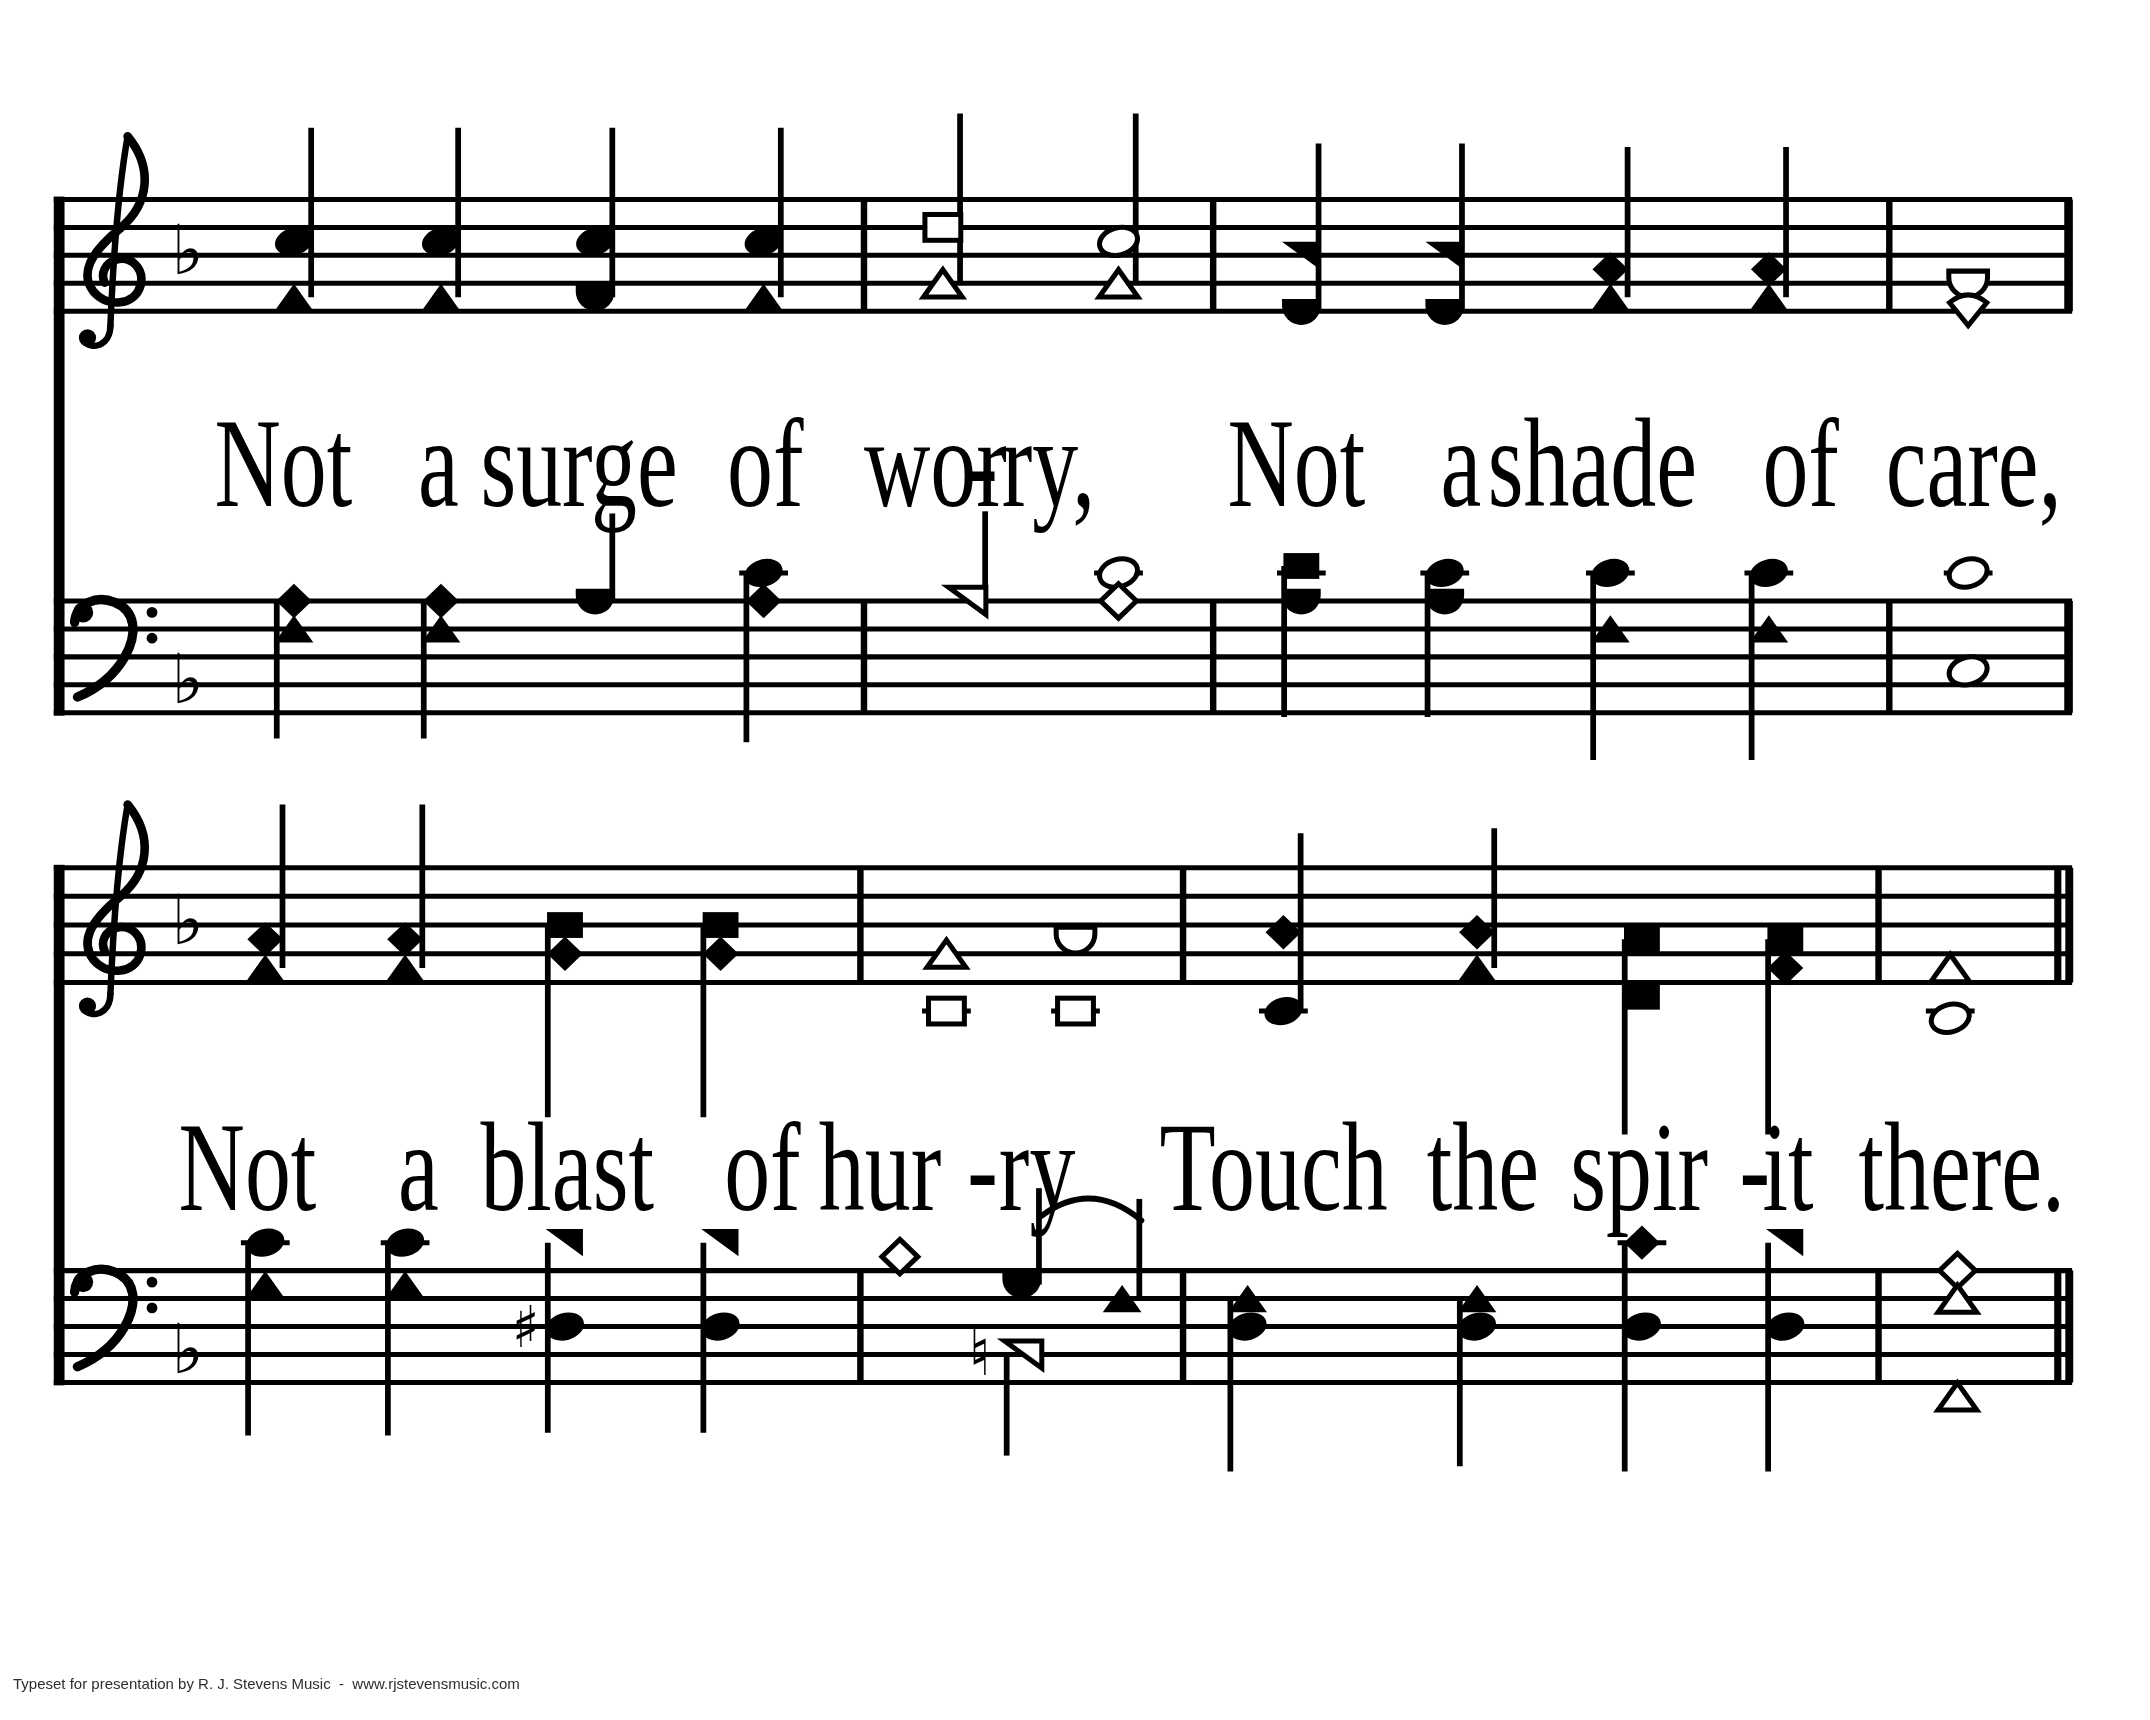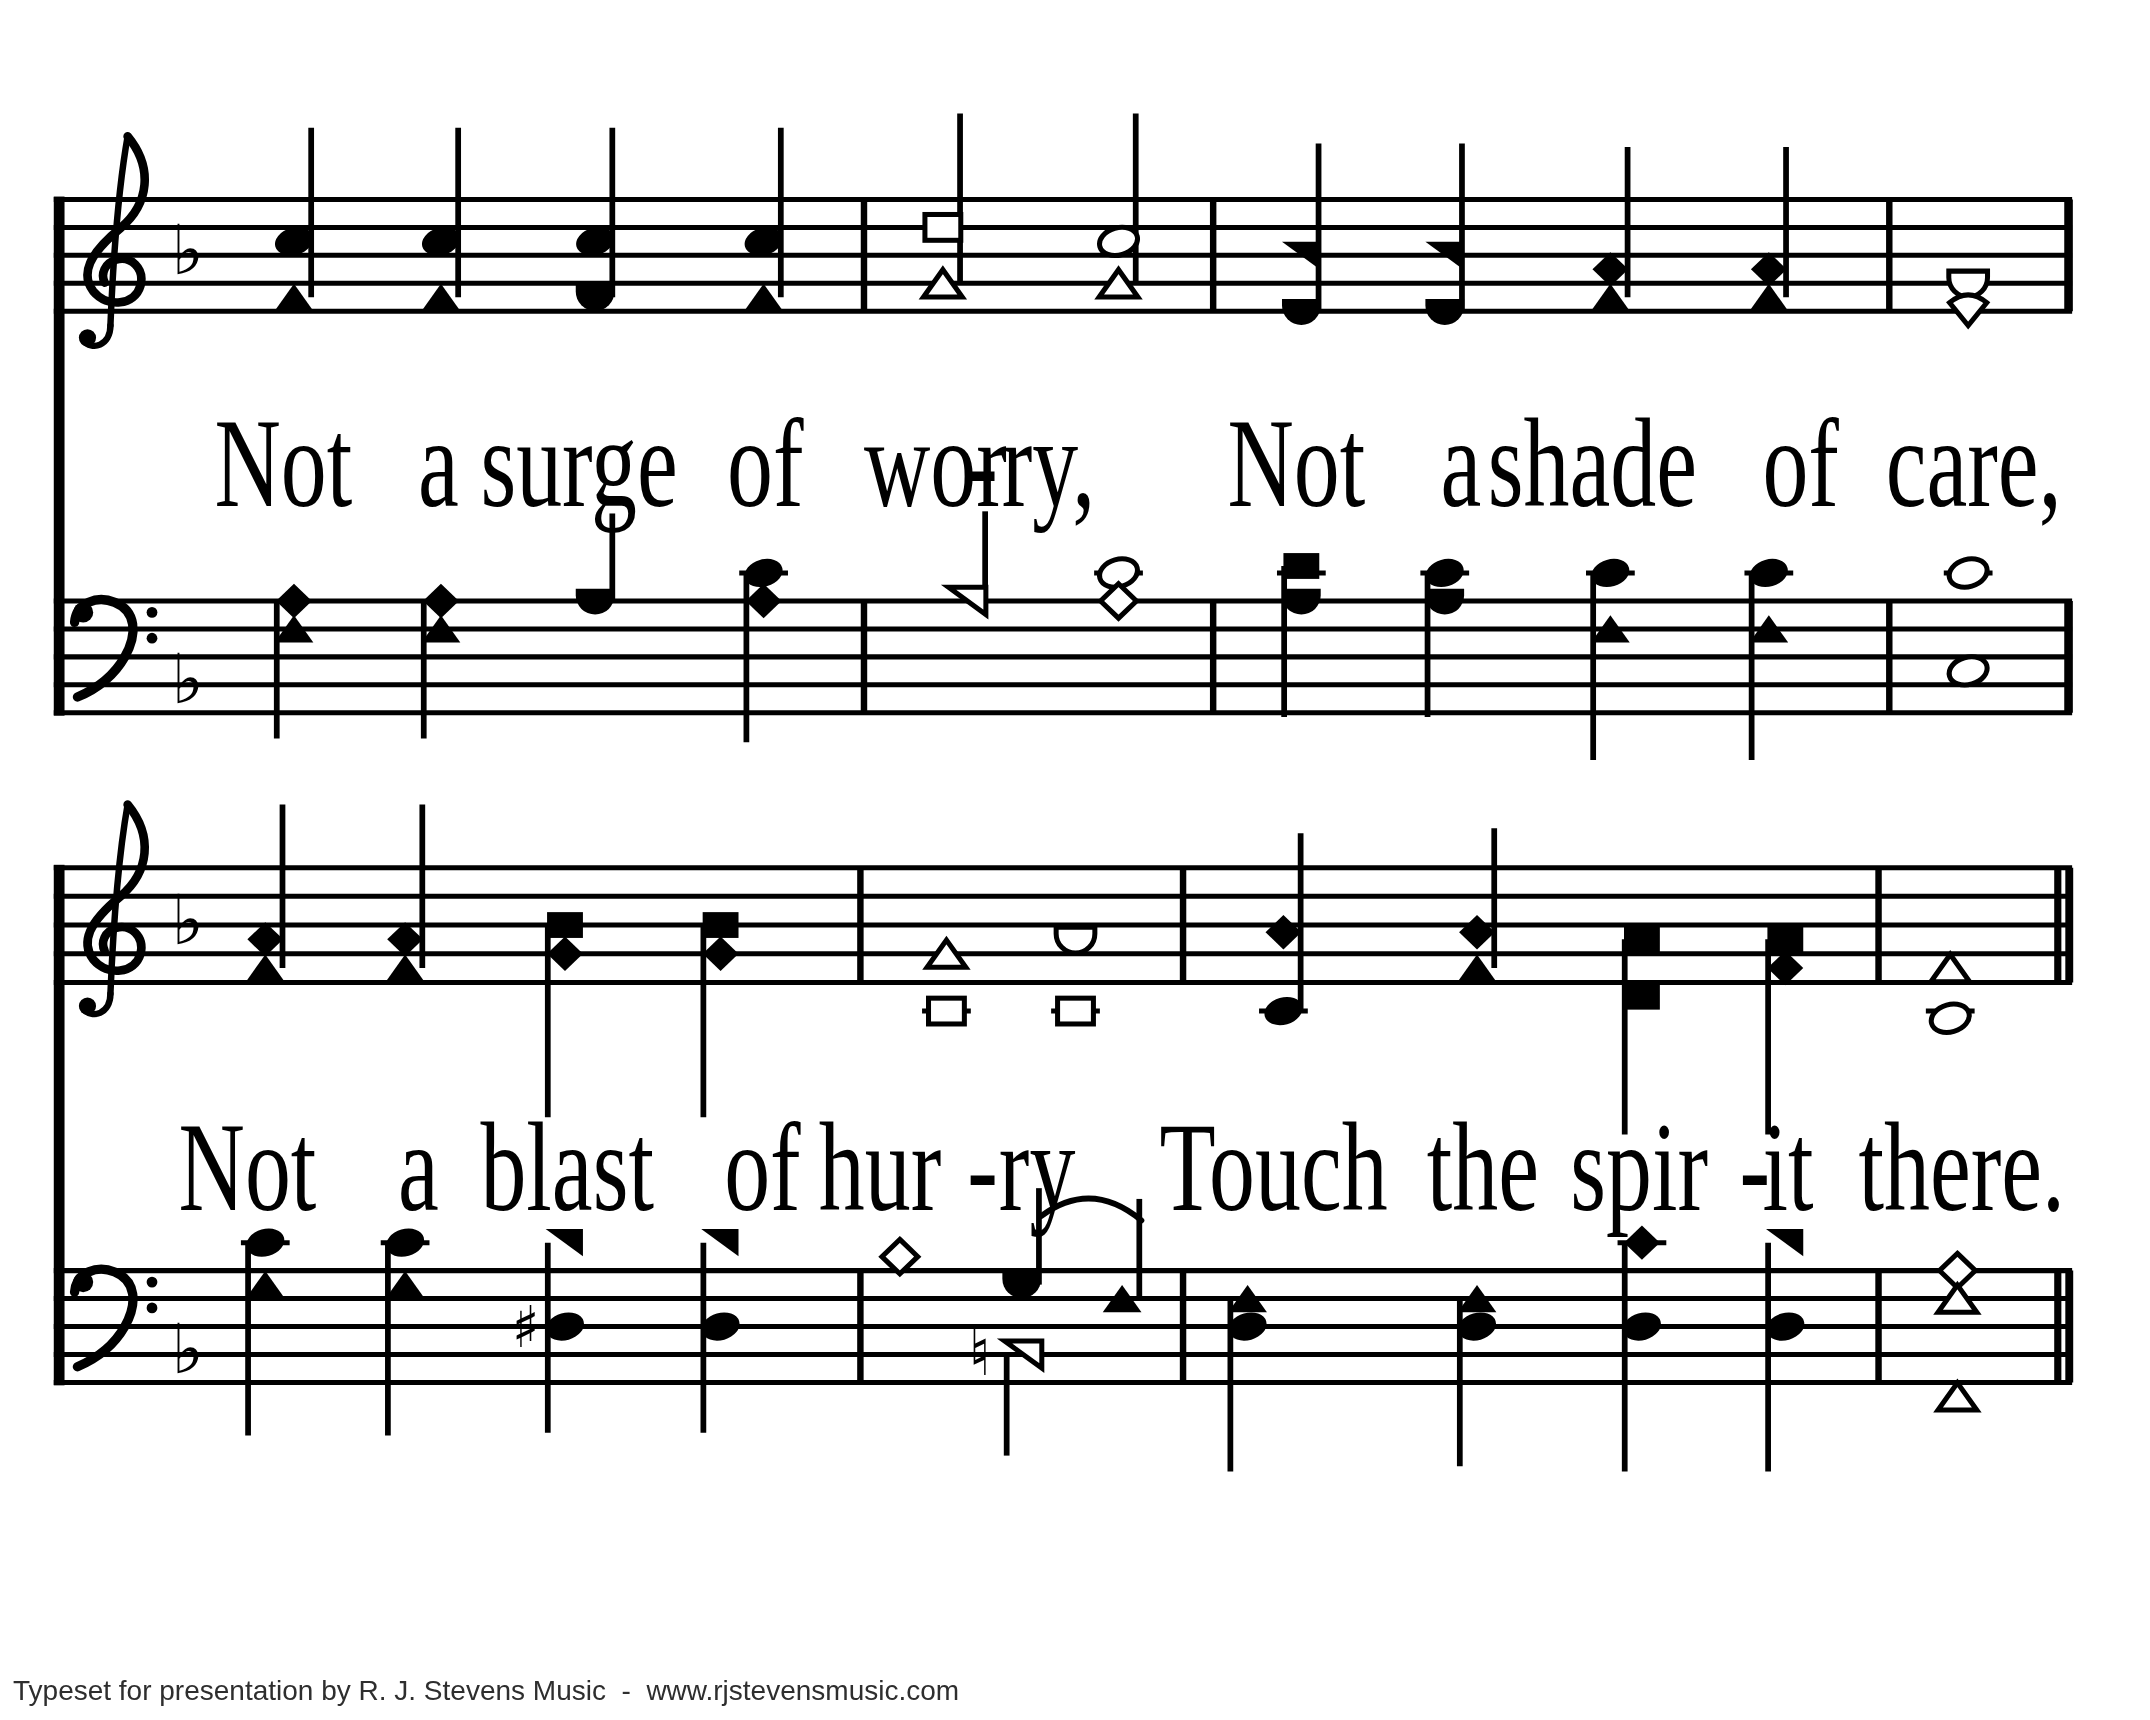--- a/index.html
+++ b/index.html
@@ -1,20 +1,20 @@
 <!DOCTYPE html>
 <html style="font-size:11.5px"><head>
 <meta charset="utf-8">
 <style>
   html,body{margin:0;padding:0;background:#fff;}
   .page{position:relative;width:2151px;height:1721px;background:#ffffff;overflow:hidden;
         font-family:"Liberation Serif", serif;}
   #music-svg{position:absolute;left:0;top:0;}
   .footer{position:absolute;left:13px;top:1675px;font-family:"Liberation Sans", sans-serif;
-          font-size:28px;color:#2e2e2e;white-space:pre;}
+          font-size:15px;color:#2e2e2e;white-space:pre;}
 </style>
 </head>
 <body>
 
 <div class="page">
   <svg id="music-svg" width="2151" height="1721" viewBox="0 0 3000 2400" xmlns="http://www.w3.org/2000/svg">
       <g>
         <rect x="75" y="274" width="15" height="724" fill="#000000"></rect>
         <g>
           <line x1="75" y1="278" x2="2890" y2="278" stroke="#000000" stroke-width="7"></line>

